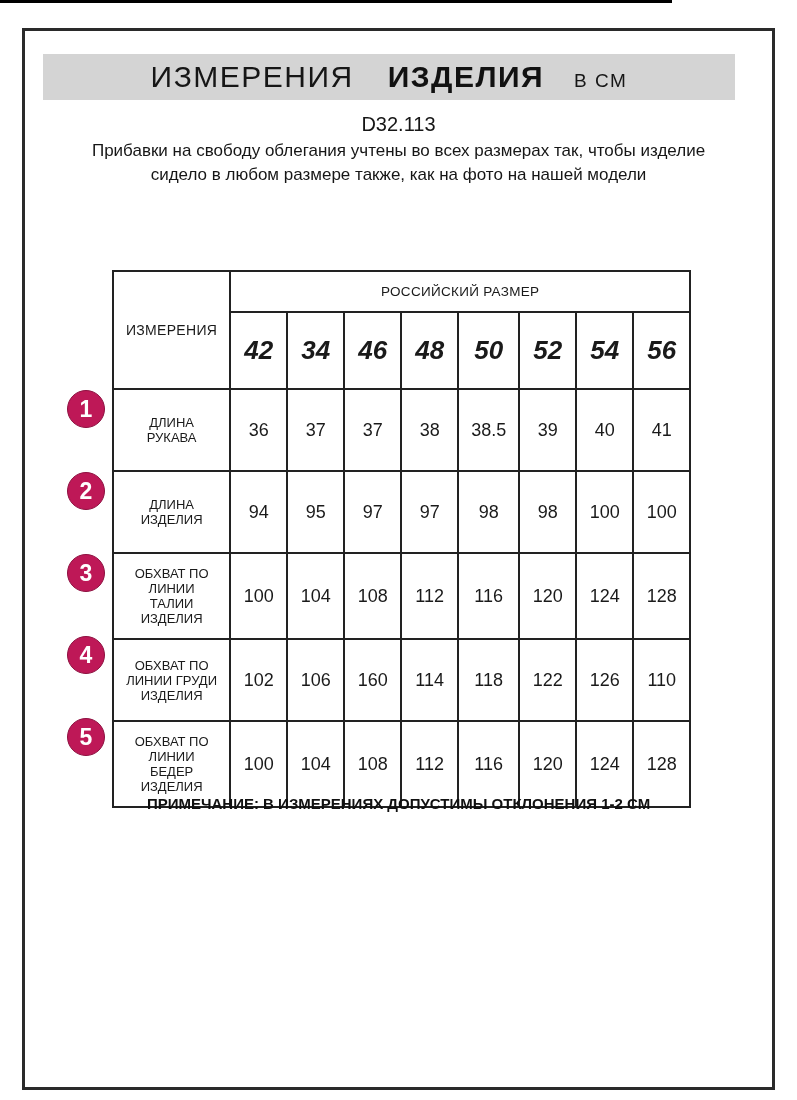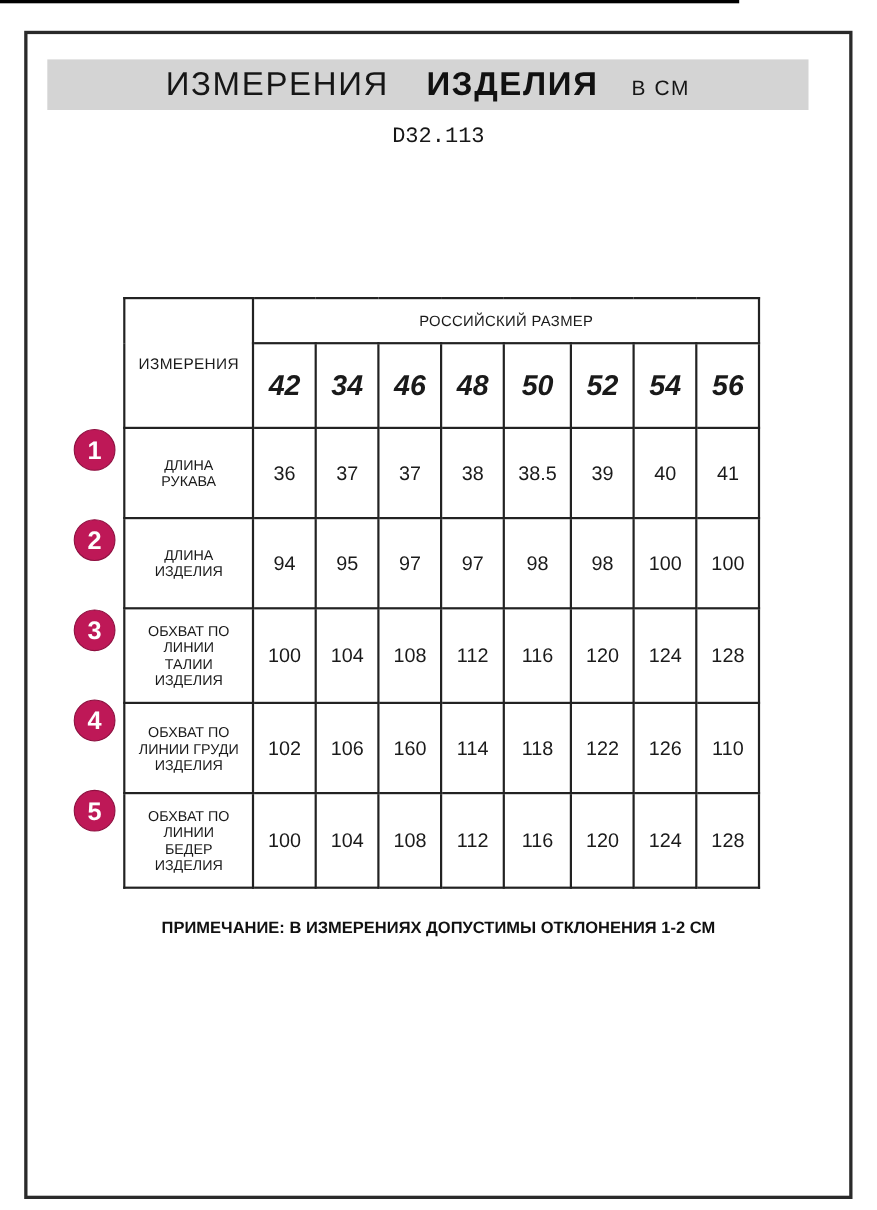--- a/index.html
+++ b/index.html
@@ -23,21 +23,21 @@
     margin:23px 37px 0 18px;
     height:46px;
     background:#d4d4d4;
     text-align:center;
     line-height:46px;
     white-space:nowrap;
   }
   .title-main { font-size:30px; letter-spacing:1.5px; color:#161616; }
   .title-bold { font-size:30px; font-weight:bold; letter-spacing:1.5px; margin-left:34px; color:#111; }
   .title-unit { font-size:19px; letter-spacing:1.5px; margin-left:30px; color:#161616; }
-  .product-code { text-align:center; font-size:20px; margin-top:13px; color:#161616;font-family:Liberation Mono, monospace; }
+  .product-code { text-align:center; font-size:20px; margin-top:13px; color:#161616; }
   .intro {
     width:632px; margin:3px auto 0;
     text-align:center; font-size:17px; line-height:23.5px; color:#161616;
   }
   table.meas {
     position:absolute; left:87px; top:239px;
     border-collapse:collapse; table-layout:fixed;
   }
   table.meas td {
     border:2px solid #222;
@@ -52,37 +52,38 @@
   td.label-cell span { display:inline-block; max-width:94px; }
   .row-circle {
     position:absolute; left:42px;
     width:38px; height:38px; border-radius:50%;
     background:#be1857; border:1px solid #8e1040;
     color:#fff; font-weight:bold; font-size:23px;
     display:flex; align-items:center; justify-content:center;
   }
   .c1 { top:359px; } .c2 { top:441px; } .c3 { top:523px; } .c4 { top:605px; } .c5 { top:687px; }
   .note {
-    position:absolute; left:0; right:0; top:804px;
+    position:absolute; left:0; right:0; top:764px;
     text-align:center; font-weight:bold; font-size:15px; color:#111;
   }
 </style>
 </head>
 <body>
 
 <div class="scan-line"></div>
 
 <div class="frame">
 
   <div class="title-bar">
     <span class="title-main">ИЗМЕРЕНИЯ</span><span class="title-bold">ИЗДЕЛИЯ</span><span class="title-unit">В СМ</span>
   </div>
 
   <div class="product-code">D32.113</div>
 
+  <div class="intro">Прибавки на свободу облегания учтены во всех размерах так, чтобы изделие сидело в любом размере также, как на фото на нашей модели</div>
 
   <table class="meas">
     <colgroup>
       <col style="width:116px">
       <col style="width:57px">
         <col style="width:57px">
         <col style="width:57px">
         <col style="width:57px">
       <col style="width:57px">
         <col style="width:57px">

